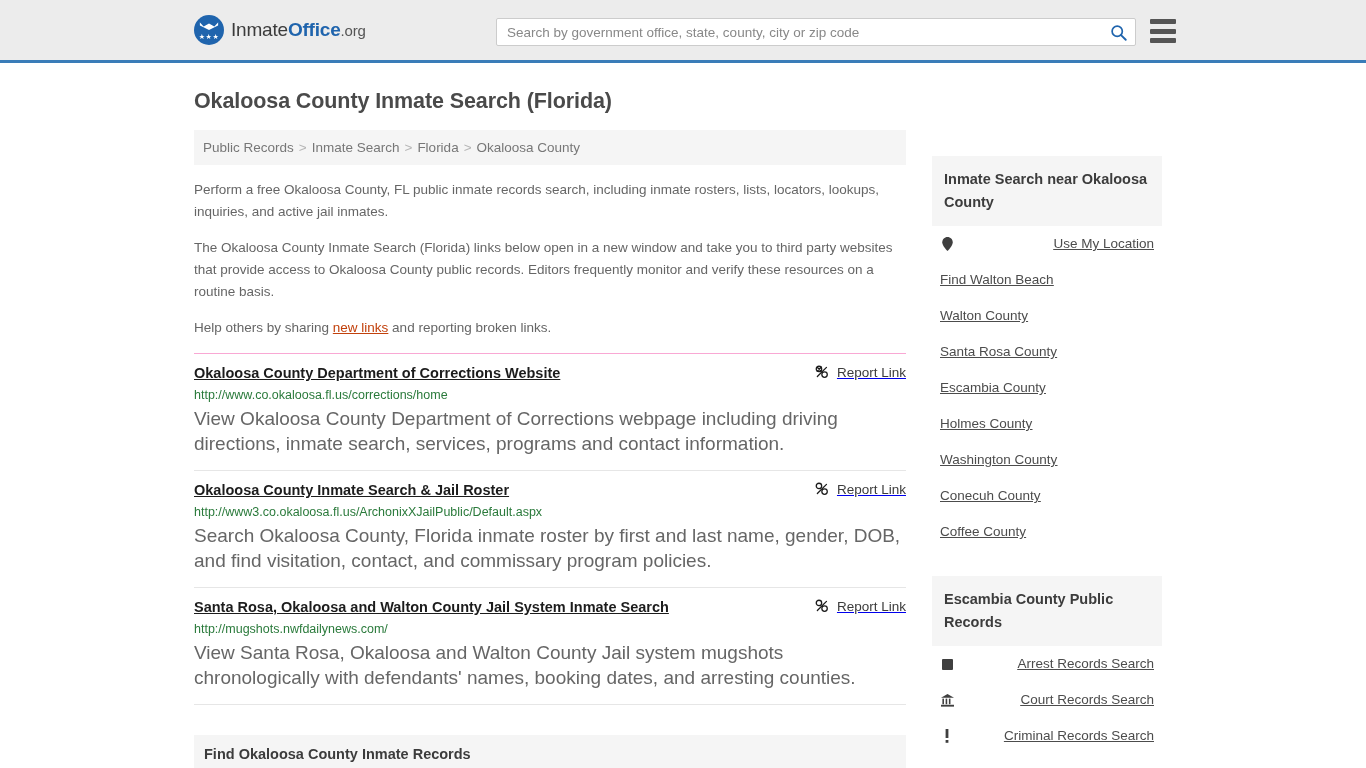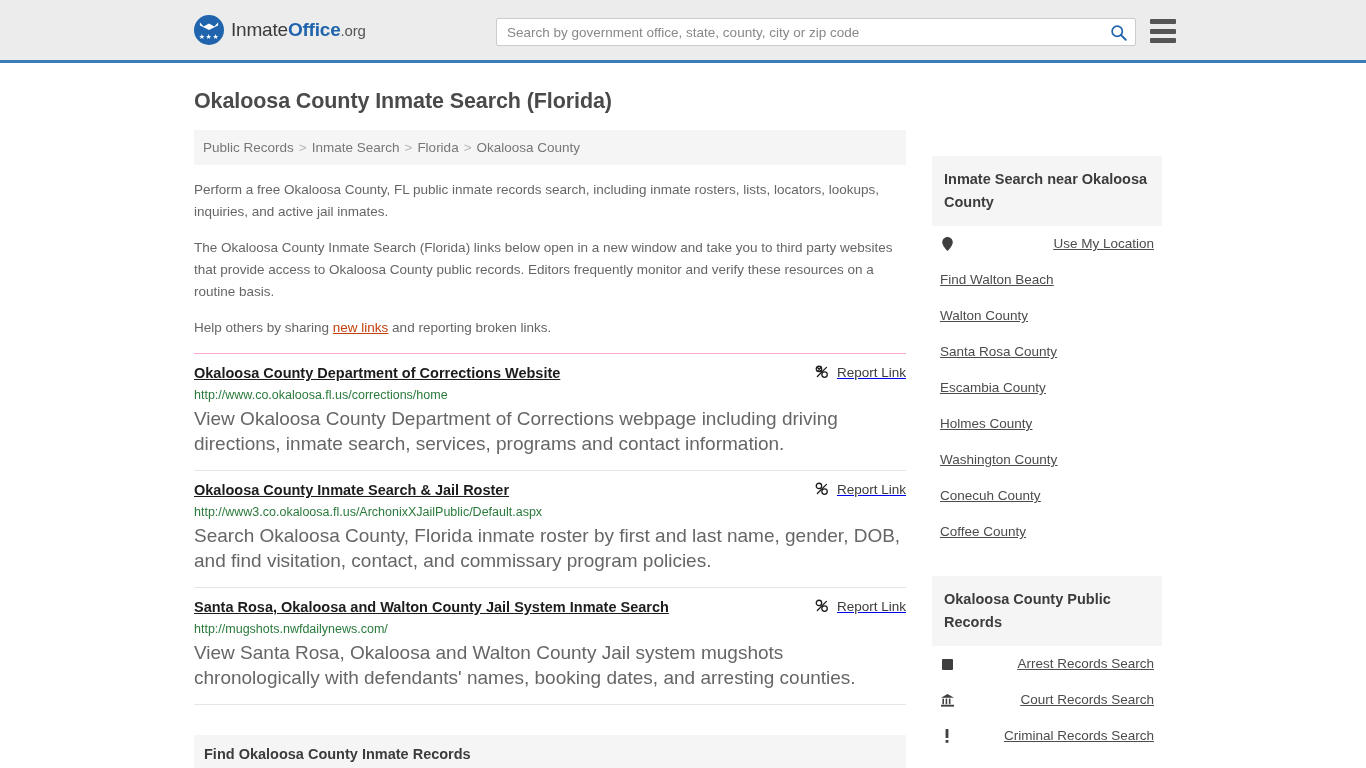--- a/index.html
+++ b/index.html
@@ -398,21 +398,21 @@
             <span class="lbl">Conecuh County</span>
           </a>
         </li>
         <li>
           <a class="side-link no-ico" href="#">
             <span class="lbl">Coffee County</span>
           </a>
         </li>
       </ul>
 
-      <div class="panel-head">Okaloosa County Public Records</div>
+      <div class="panel-head">Escambia County Public Records</div>
       <ul class="panel-list">
         <li>
           <a class="side-link" href="#">
             <span class="side-ico">
               <svg width="11" height="11" viewBox="0 0 12 12">
                   <rect x="0" y="0" width="12" height="12" rx="1" fill="#3f3f3f"></rect>
                 </svg>
             </span>
             <span class="lbl">Arrest Records Search</span>
           </a>

